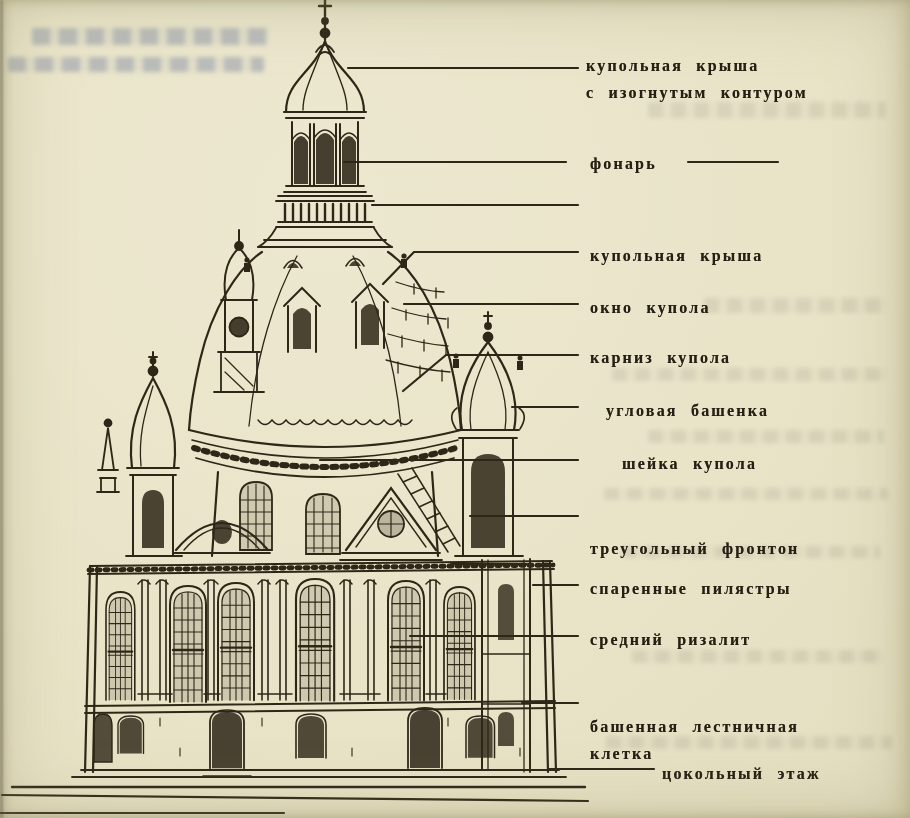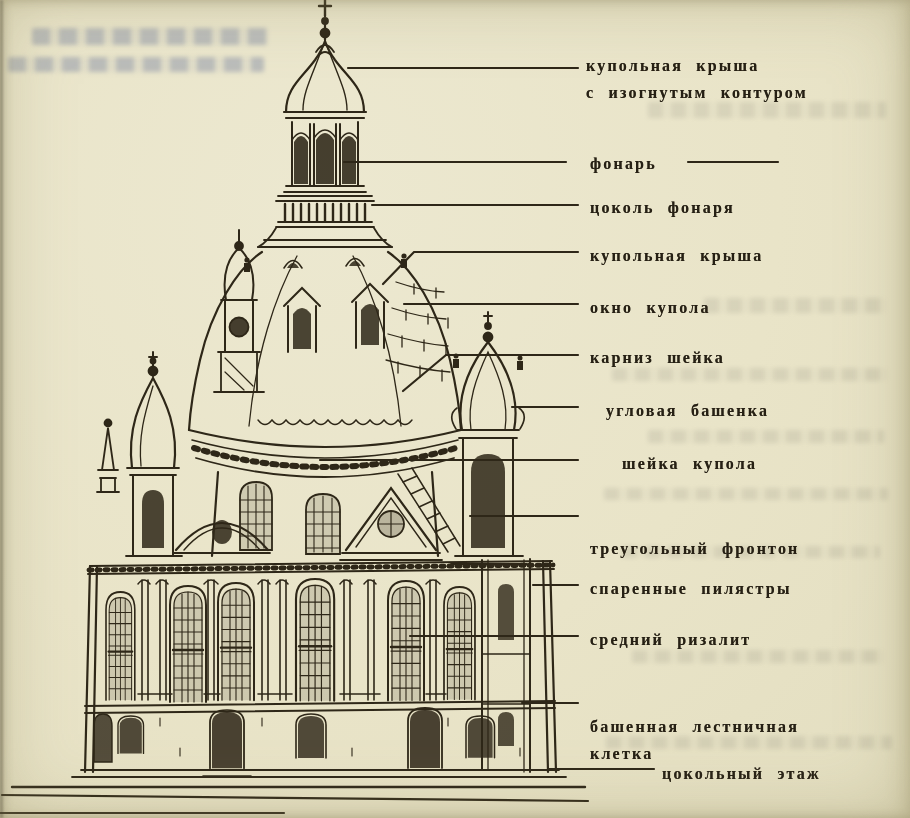--- a/index.html
+++ b/index.html
@@ -275,31 +275,28 @@
   </svg>
 
   <div class="labels-layer">
       <div class="label" style="left: 586px; top: 52px; color: rgb(38, 32, 20);">
         <div>купольная крыша</div>
         <div>с изогнутым контуром</div>
       </div>
       <div class="label" style="left: 590px; top: 150px; color: rgb(38, 32, 20);">
         <div>фонарь</div>
       </div>
-      <div class="label" style="left: 590px; top: 194px; color: rgb(38, 32, 20);">
-        <div>цоколь фонаря</div>
-      </div>
       <div class="label" style="left: 590px; top: 242px; color: rgb(38, 32, 20);">
         <div>купольная крыша</div>
       </div>
       <div class="label" style="left: 590px; top: 294px; color: rgb(38, 32, 20);">
         <div>окно купола</div>
       </div>
       <div class="label" style="left: 590px; top: 344px; color: rgb(38, 32, 20);">
-        <div>карниз шейка</div>
+        <div>карниз купола</div>
       </div>
       <div class="label" style="left: 590px; top: 397px; color: rgb(38, 32, 20); margin-left: 16px;">
         <div>угловая башенка</div>
       </div>
       <div class="label" style="left: 590px; top: 450px; color: rgb(38, 32, 20); margin-left: 32px;">
         <div>шейка купола</div>
       </div>
       <div class="label" style="left: 590px; top: 535px; color: rgb(38, 32, 20);">
         <div>треугольный фронтон</div>
       </div>

